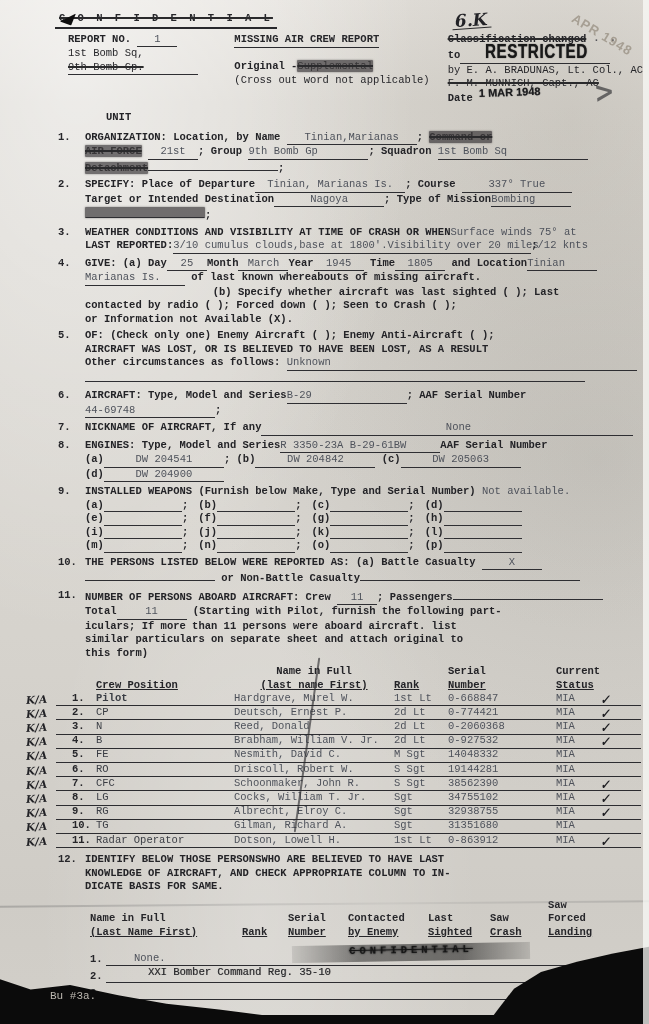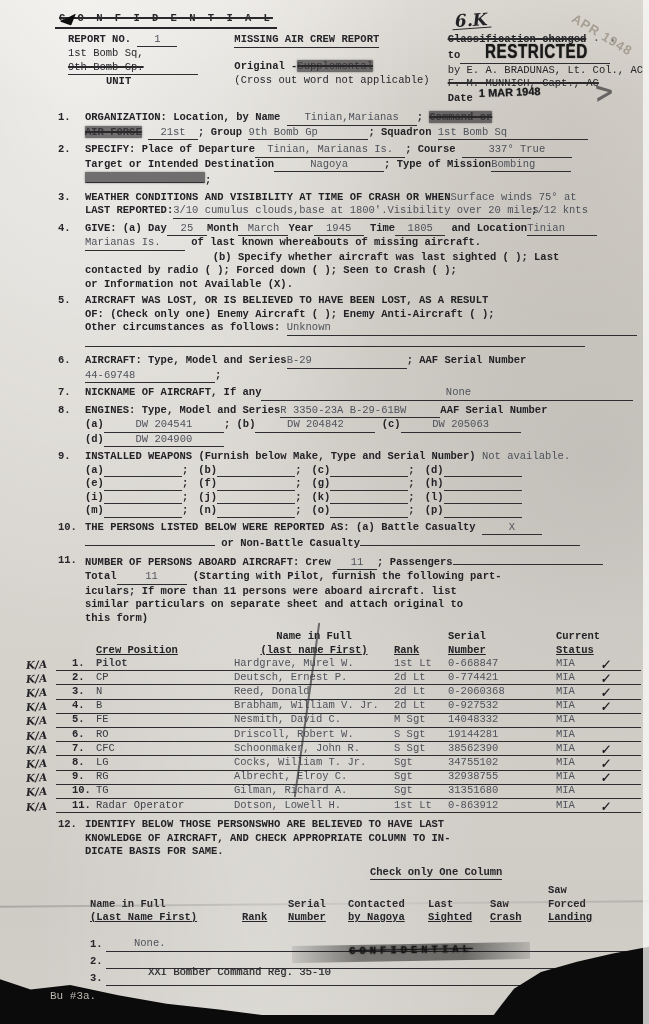--- a/index.html
+++ b/index.html
@@ -113,21 +113,21 @@
       <span class="mark6k hand">6.K</span>
       <span class="hdots">. . . .</span>
       <span class="aprstamp">APR 1948</span>
       <span class="squig hand">&gt;</span>
 
       <div class="hgrid">
         <div class="hc1">
           <div class="ln"><span class="t">REPORT NO.</span> <span class="u fill w40">1</span></div>
           <div class="ln">1st Bomb Sq,</div>
           <div class="ln"><span class="u ul w130 st1">9th Bomb Gp.</span></div>
-          <div class="ln" style="padding-left:38px;"><span class="t">UNIT</span></div>
+          <div class="ln" style="padding-left:38px;margin-top:36px;"><span class="t">UNIT</span></div>
         </div>
         <div class="hc2">
           <div class="ln"><span class="title-u">MISSING AIR CREW REPORT</span></div>
           <div class="ln" style="height:12px;"></div>
           <div class="ln"><span class="t">Original -</span><span class="blk st1">Supplemental</span></div>
           <div class="ln">(Cross out word not applicable)</div>
         </div>
         <div class="hc3">
           <div class="ln"><span class="st1 t">Classification changed</span></div>
           <div class="ln"><span class="t">to</span><span class="u w150"><span class="restricted">RESTRICTED</span></span></div>
@@ -138,20 +138,21 @@
       </div>
     </div>
 
     <div class="docbody">
 
       <div class="item">
         <span class="no">1.</span>
         <div class="itxt">
           <div class="ln"><span class="t">ORGANIZATION: Location, by Name</span> <span class="u fill w130">Tinian,Marianas</span><span class="t">;</span> <span class="blk st1 t">Command or</span></div>
           <div class="ln"><span class="blk st1 t">AIR FORCE</span> <span class="u fill w50">21st</span><span class="t">; Group</span> <span class="u fill ul w120">9th Bomb Gp</span><span class="t">; Squadron</span> <span class="u fill ul w150">1st Bomb Sq</span></div>
+          <div class="ln"><span class="blk st1 t">Detachment</span><span class="u w130"></span><span class="t">;</span></div>
         </div>
       </div>
 
       <div class="item">
         <span class="no">2.</span>
         <div class="itxt">
           <div class="ln"><span class="t">SPECIFY: Place of Departure</span><span class="u fill w150">Tinian, Marianas Is.</span><span class="t">; Course</span> <span class="u fill w110">337° True</span></div>
           <div class="ln"><span class="t">Target or Intended Destination</span><span class="u fill w110">Nagoya</span><span class="t">; Type of Mission</span><span class="u fill ul w80">Bombing</span></div>
           <div class="ln"><span class="u w120 blk"></span><span class="t">;</span></div>
         </div>
@@ -172,22 +173,22 @@
           <div class="ln"><span class="u fill ul w100">Marianas Is.</span> <span class="t">of last known whereabouts of missing aircraft.</span></div>
           <div class="ln ind"><span class="t">(b) Specify whether aircraft was last sighted ( ); Last</span></div>
           <div class="ln"><span class="t">contacted by radio ( ); Forced down ( ); Seen to Crash ( );</span></div>
           <div class="ln"><span class="t">or Information not Available (X).</span></div>
         </div>
       </div>
 
       <div class="item">
         <span class="no">5.</span>
         <div class="itxt">
+          <div class="ln"><span class="t">OF: (Check only one) Enemy Aircraft ( ); Enemy Anti-Aircraft ( );</span></div>
           <div class="ln"><span class="t">AIRCRAFT WAS LOST, OR IS BELIEVED TO HAVE BEEN LOST, AS A RESULT</span></div>
-          <div class="ln"><span class="t">OF: (Check only one) Enemy Aircraft ( ); Enemy Anti-Aircraft ( );</span></div>
           <div class="ln"><span class="t">Other circumstances as follows:</span> <span class="u fill ul w350">Unknown</span></div>
           <div class="ln"><span class="u w500"></span></div>
         </div>
       </div>
 
       <div class="item">
         <span class="no">6.</span>
         <div class="itxt">
           <div class="ln"><span class="t">AIRCRAFT: Type, Model and Series</span><span class="u fill ul w120">B-29</span><span class="t">;  AAF Serial Number</span></div>
           <div class="ln"><span class="u fill ul w130">44-69748</span><span class="t">;</span></div>
@@ -480,21 +481,20 @@
 
     <div class="docbody" style="padding-top:5px;">
       <div class="item">
         <span class="no">12.</span>
         <div class="itxt">
           <div class="ln"><span class="t">IDENTIFY BELOW THOSE PERSONSWHO ARE BELIEVED TO HAVE LAST</span></div>
           <div class="ln"><span class="t">KNOWLEDGE OF AIRCRAFT, AND CHECK APPROPRIATE COLUMN TO IN-</span></div>
           <div class="ln"><span class="t">DICATE BASIS FOR SAME.</span></div>
         </div>
       </div>
-      <div><span class="checkcol">Check only One Column</span></div>
     </div>
 
     <div class="t2">
       <div class="t2hdr">
           <span class="t2c1"></span>
           <span class="t2c2"></span>
           <span class="t2c3"></span>
           <span class="t2c4"></span>
           <span class="t2c5"></span>
           <span class="t2c6"></span>
@@ -506,21 +506,21 @@
           <span class="t2c3">Serial</span>
           <span class="t2c4">Contacted</span>
           <span class="t2c5">Last</span>
           <span class="t2c6">Saw</span>
           <span class="t2c7">Forced</span>
         </div>
       <div class="t2hdr">
           <span class="t2c1" style="text-decoration:underline;">(Last Name First)</span>
           <span class="t2c2" style="text-decoration:underline;">Rank</span>
           <span class="t2c3" style="text-decoration:underline;">Number</span>
-          <span class="t2c4" style="text-decoration:underline;">by Nagoya</span>
+          <span class="t2c4" style="text-decoration:underline;">by Enemy</span>
           <span class="t2c5" style="text-decoration:underline;">Sighted</span>
           <span class="t2c6" style="text-decoration:underline;">Crash</span>
           <span class="t2c7" style="text-decoration:underline;">Landing</span>
         </div>
       <div style="height:10px;"></div>
       <div class="t2row">
           <span class="t2n">1.</span>
           <span class="t2line">None.</span>
         </div>
       <div class="t2row">

